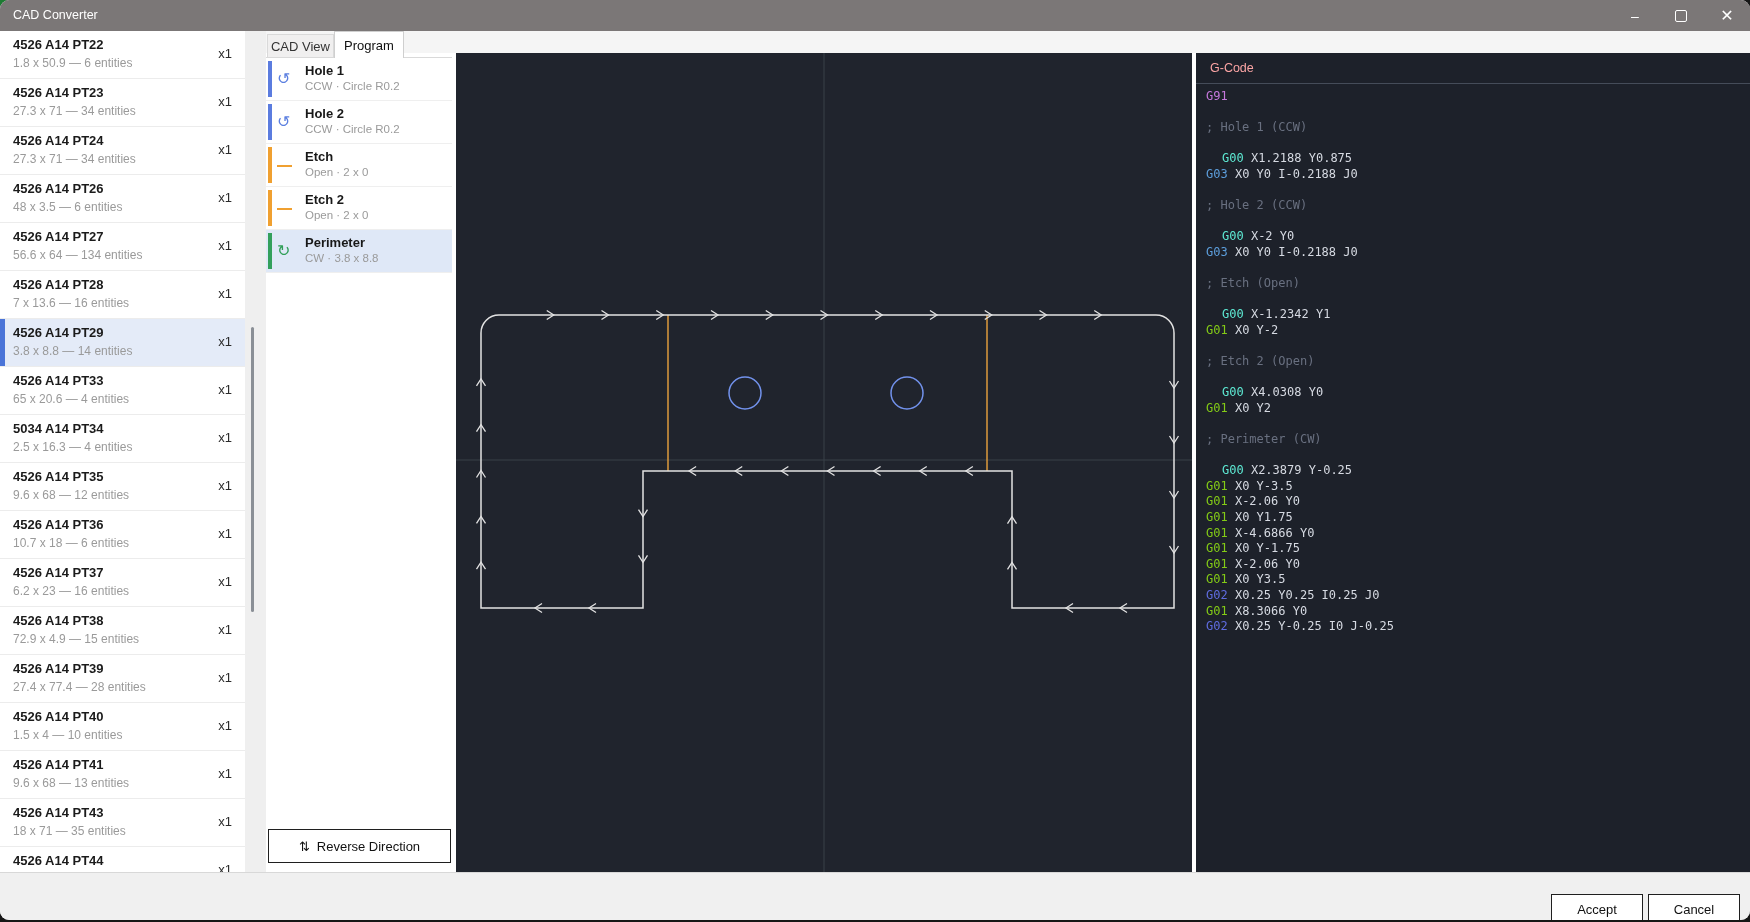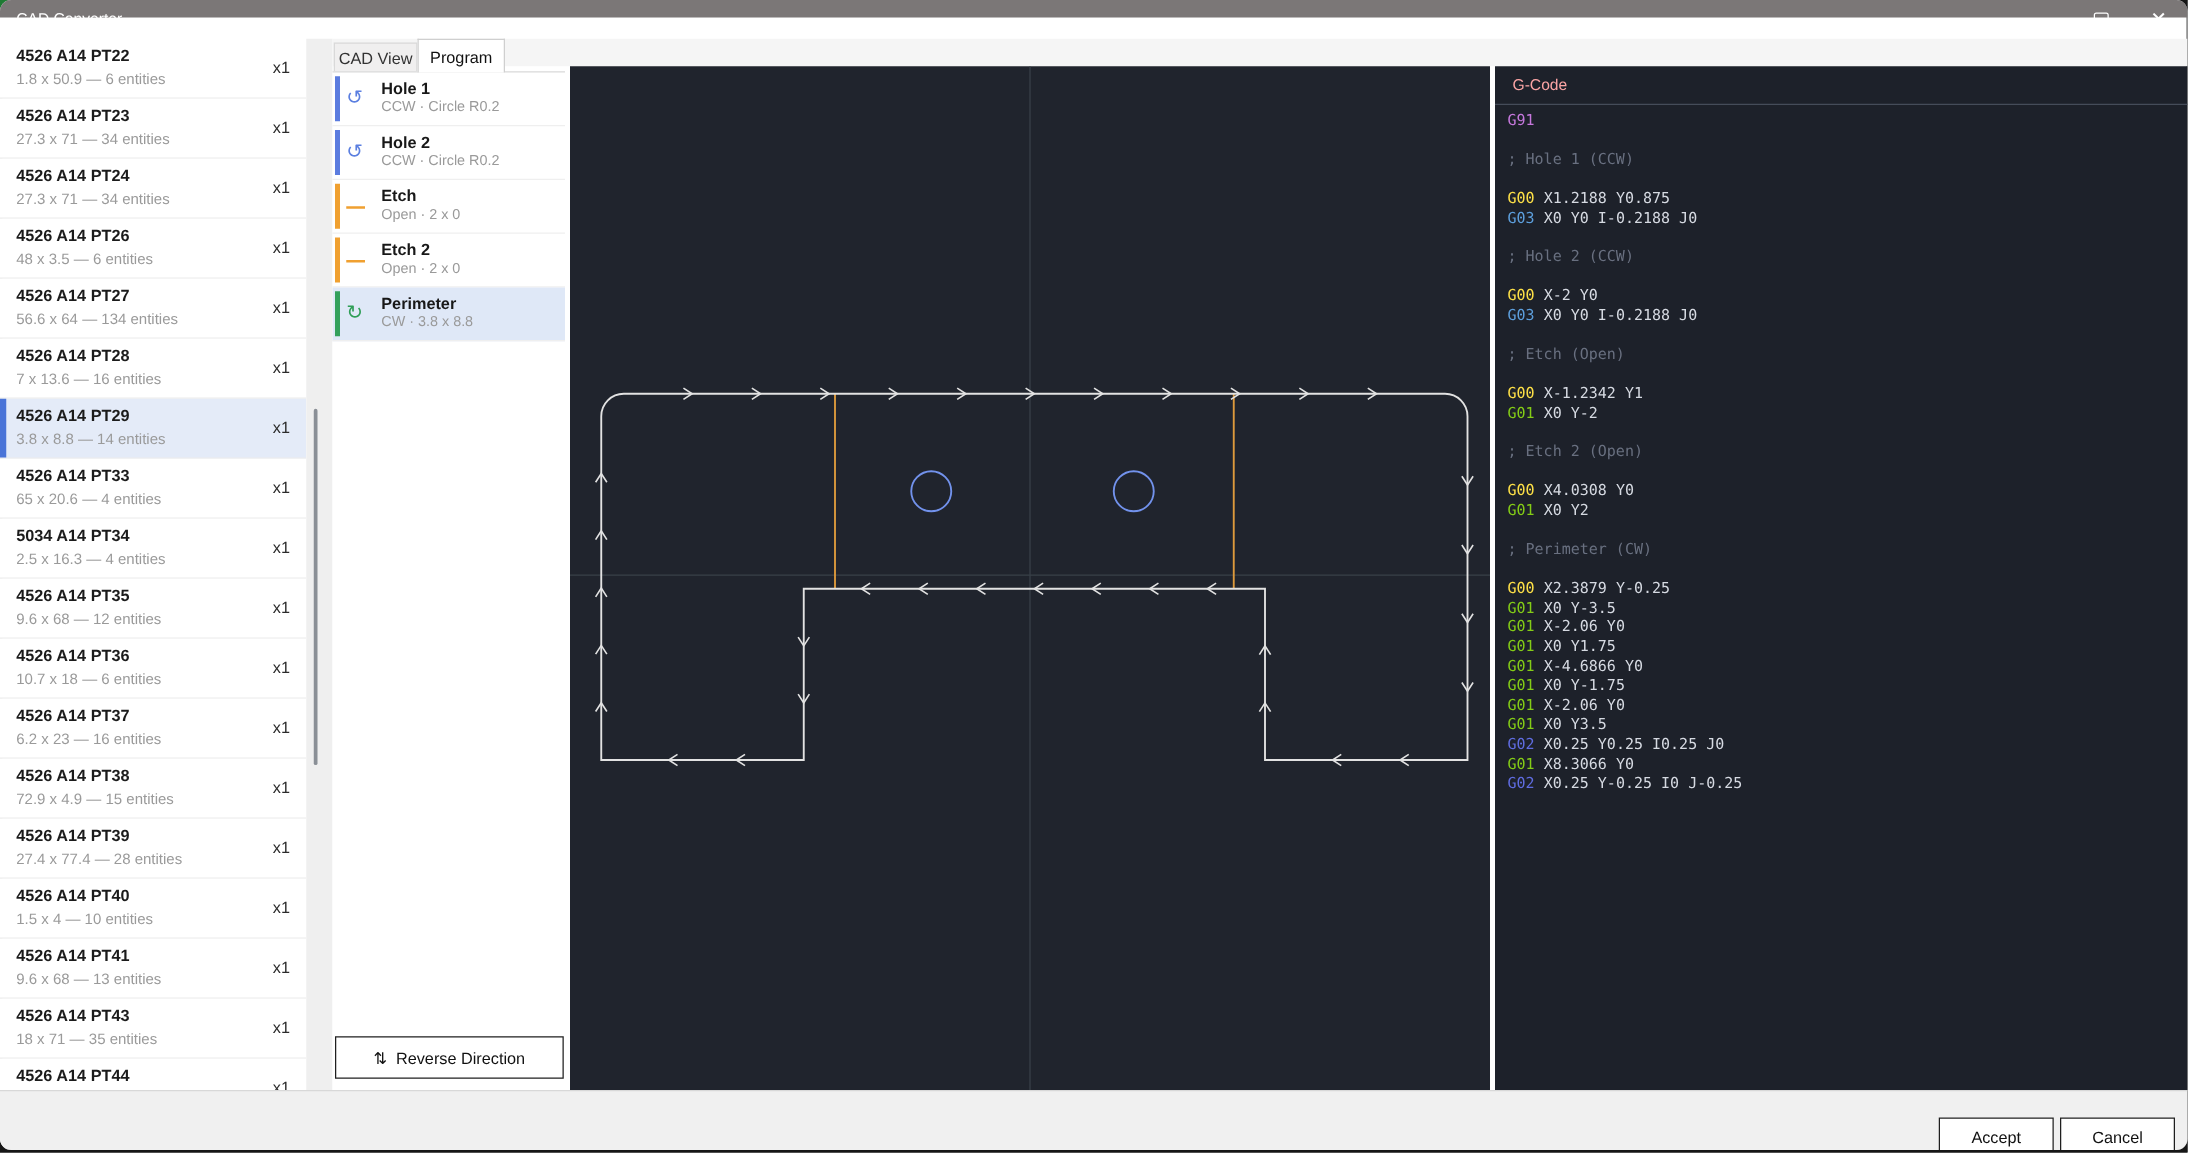--- a/index.html
+++ b/index.html
@@ -1,21 +1,21 @@
 <!DOCTYPE html>
 <html><head>
 <meta charset="utf-8">
 <style>
   html,body{margin:0;padding:0;width:1750px;height:922px;background:#161616;overflow:hidden;
     font-family:"Liberation Sans",sans-serif;-webkit-font-smoothing:antialiased;}
   .backdrop-accent{position:absolute;left:0;top:0;width:6px;height:42px;background:#1e7a33;z-index:0;}
   .window{position:absolute;left:0;top:0;width:1750px;height:920px;border-radius:9px;overflow:hidden;
     background:#ffffff;z-index:1;box-shadow:inset -1px -1px 0 rgba(0,0,0,.45);}
   
-  .titlebar{position:absolute;left:0;top:0;right:0;height:14px;background:#7b7777;}
+  .titlebar{position:absolute;left:0;top:0;right:0;height:31px;background:#7b7777;}
   .title-text{position:absolute;left:13px;top:8px;color:#ffffff;font-size:12.5px;}
   .win-btn{position:absolute;top:0;width:46px;height:31px;display:flex;align-items:center;justify-content:center;color:#fff;cursor:default;}
   .btn-min{right:92px;font-size:14px;}
   .btn-max{right:46px;}
   .btn-max .box{width:10px;height:10px;border:1.3px solid #fff;border-radius:2px;}
   .btn-close{right:0;font-size:16px;}
   
   .sidebar{position:absolute;left:0;top:31px;width:245px;bottom:48px;background:#fff;overflow:hidden;
     box-shadow:inset 2px 0 0 rgba(90,90,90,.35);}
   .part-row{position:relative;height:47px;border-bottom:1px solid #ececec;background:#fff;text-align:right;}
@@ -46,21 +46,21 @@
     display:flex;align-items:center;justify-content:center;gap:7px;font-size:13px;color:#111;box-sizing:border-box;z-index:3;cursor:default;}
   
   .canvas{position:absolute;left:456px;top:53px;width:736px;bottom:48px;background:#20242d;}
   .canvas svg{position:absolute;left:0;top:0;}
   
   .gcode{position:absolute;left:1196px;top:53px;right:0;bottom:48px;background:#1d212a;}
   .gcode-header{height:30px;border-bottom:1px solid #454c59;color:#fca5a5;font-size:12.5px;display:flex;align-items:center;padding-left:14px;}
   .gcode-body{padding:5px 10px;font-family:"DejaVu Sans Mono",monospace;font-size:12px;line-height:15.6px;white-space:pre;}
   .gl{height:15.6px;}
   .tok-g91{color:#c678dd;}
-  .tok-g0{color:#fde047;}
+  .tok-g0{color:#5eead4;margin-left:16px;}
   .tok-g1{color:#84cc16;}
   .tok-g2{color:#5f6ce0;}
   .tok-g3{color:#5d9fdd;}
   .tok-c{color:#697080;}
   .tok-a{color:#d6dae2;}
   
   .footer{position:absolute;left:0;right:0;bottom:0;height:48px;background:#f0f0f0;border-top:1px solid #d8d8d8;box-sizing:border-box;}
   .footer .btn{position:absolute;top:21px;height:31px;width:92px;background:#fff;border:1px solid #1f1f1f;
     display:flex;align-items:center;justify-content:center;font-size:13px;color:#111;box-sizing:border-box;cursor:default;}
   .btn-accept{right:107px;}

